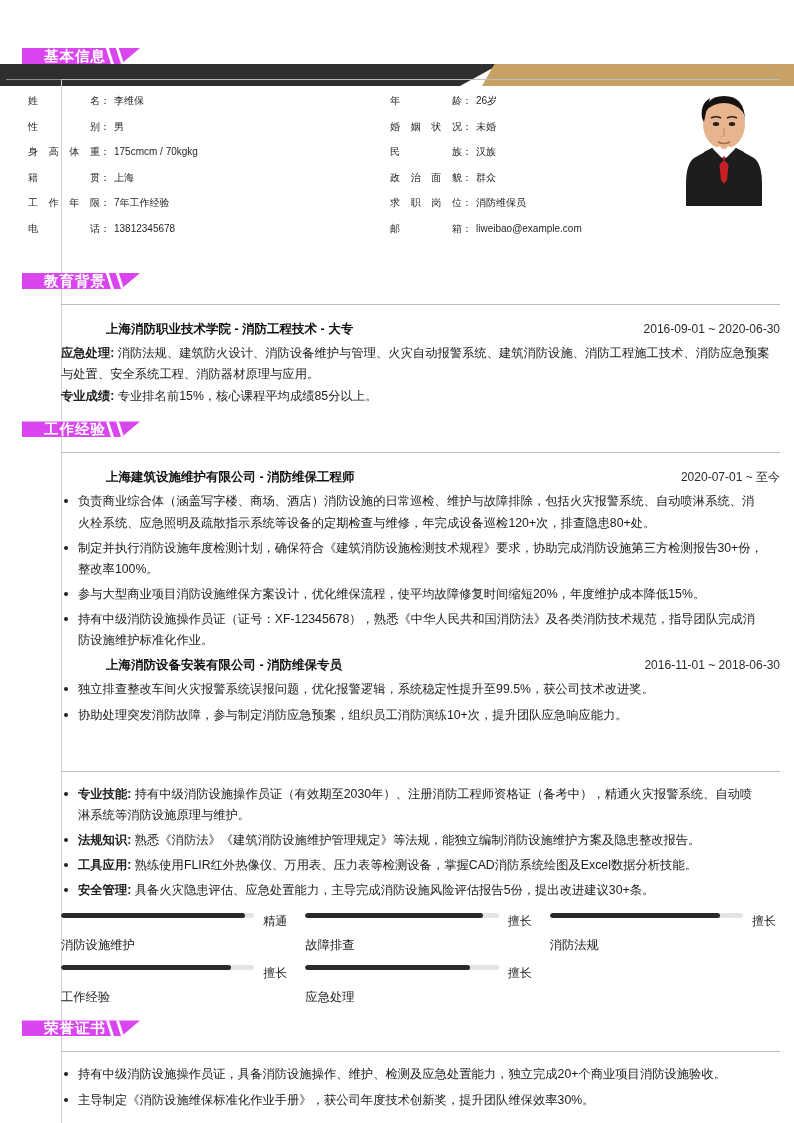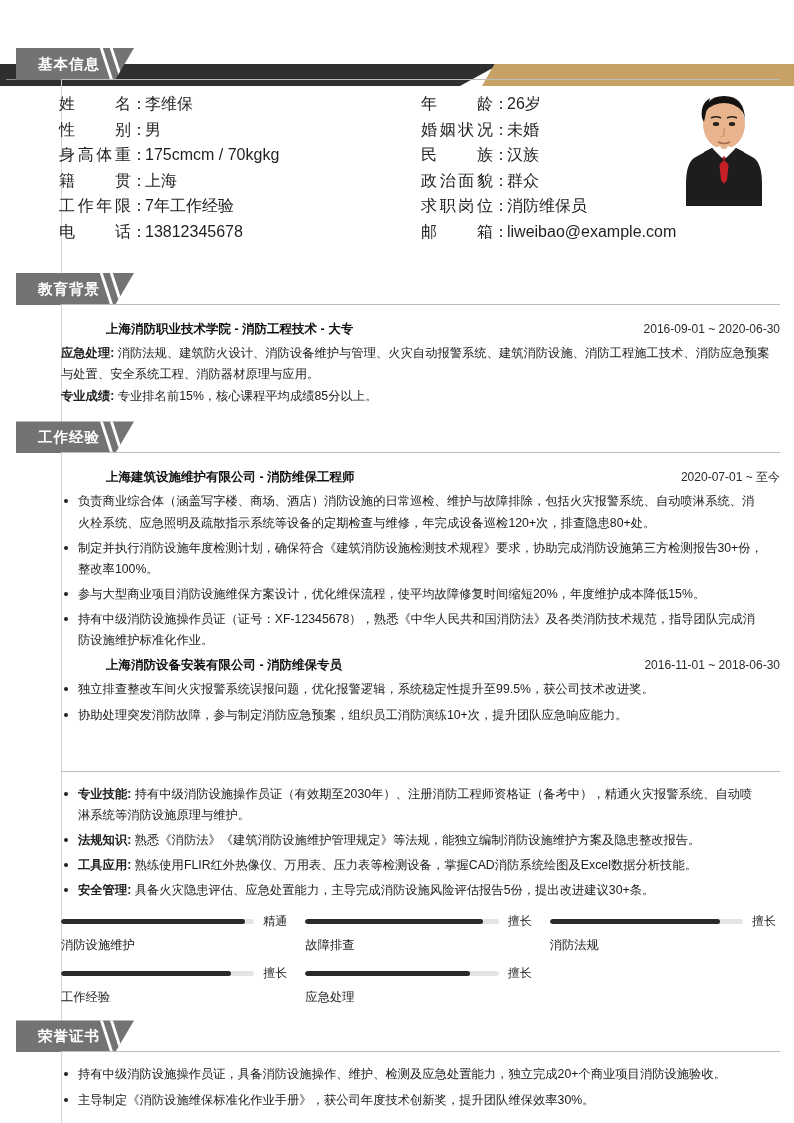--- a/index.html
+++ b/index.html
@@ -33,22 +33,22 @@
   
   .spine {
     position: absolute; left: 61px; top: 32px; width: 1px; height: 1072px;
     background: #d2d2d2;
   }
 
   
   .sec { position: relative; }
   .sec-head { position: relative; height: 32px; margin-bottom: 2px; }
   .sec-tag {
-    position: absolute; left: 16px; top: 0; height: 32px; min-width: 118px;
-    background: #737373;
+    position: absolute; left: 22px; top: 0; height: 16px; min-width: 118px;
+    background: #d946ef;
     clip-path: polygon(0 0, 100% 0, 84% 100%, 0 100%);
     padding: 0 34px 0 22px;
     display: flex; align-items: center;
   }
   .sec-tag span {
     color: #ffffff; font-size: 14.5px; font-weight: bold;
     letter-spacing: 1px; white-space: nowrap;
   }
   .sec-tag .stripe {
     position: absolute; top: 0; width: 3px; height: 32px; background: #ffffff;
@@ -60,21 +60,21 @@
     position: absolute; left: 61px; right: 14px; bottom: 0; height: 1px; background: #bdbdbd;
   }
   .sec-body { padding: 8px 14px 0 61px; }
 
   
   .info-wrap { position: relative; padding: 12px 0 10px 0; }
   .info-grid {
     display: grid; grid-template-columns: 362px 1fr;
     padding-left: 28px;
   }
-  .info-row { display: flex; align-items: baseline; height: 25.5px; font-size: 16px; margin-left: 31px; }
+  .info-row { display: flex; align-items: baseline; height: 25.5px; font-size: 10px; }
   .info-label {
     display: inline-block; width: 72px;
     text-align: justify; text-align-last: justify;
     color: #1f1f1f;
   }
   .info-colon { width: 14px; display:inline-block; }
   .info-value { color: #1f1f1f; }
   .photo {
     position: absolute; right: 22px; top: 6px; width: 96px; height: 118px;
     background: #ffffff;
@@ -97,21 +97,21 @@
   }
   ul.bullets li::before {
     content: ""; position: absolute; left: 3px; top: 8px;
     width: 4px; height: 4px; border-radius: 50%; background: #1f1f1f;
   }
   ul.bullets li b { font-weight: bold; }
 
   
   .bars { display: grid; grid-template-columns: repeat(3, 1fr); row-gap: 11px; column-gap: 14px; margin: 12px 0 6px 0; }
   .bar-cell { padding-right: 4px; }
-  .bar-line { display: flex; align-items: center; gap: 9px; }
+  .bar-line { display: flex; align-items: flex-start; gap: 9px; }
   .bar-track {
     flex: 1; height: 5px; border-radius: 3px; background: #e4e4e4; position: relative; overflow: hidden;
   }
   .bar-fill { position: absolute; left: 0; top: 0; height: 5px; border-radius: 3px; background: #2b2b2b; }
   .bar-level { font-size: 12px; color: #1f1f1f; white-space: nowrap; }
   .bar-name { font-size: 12.3px; color: #202020; margin-top: 7px; }
 
   .sec-education { margin-top: 16px; }
   .sec-work { margin-top: 14px; }
   .sec-skill { margin-top: 14px; }

